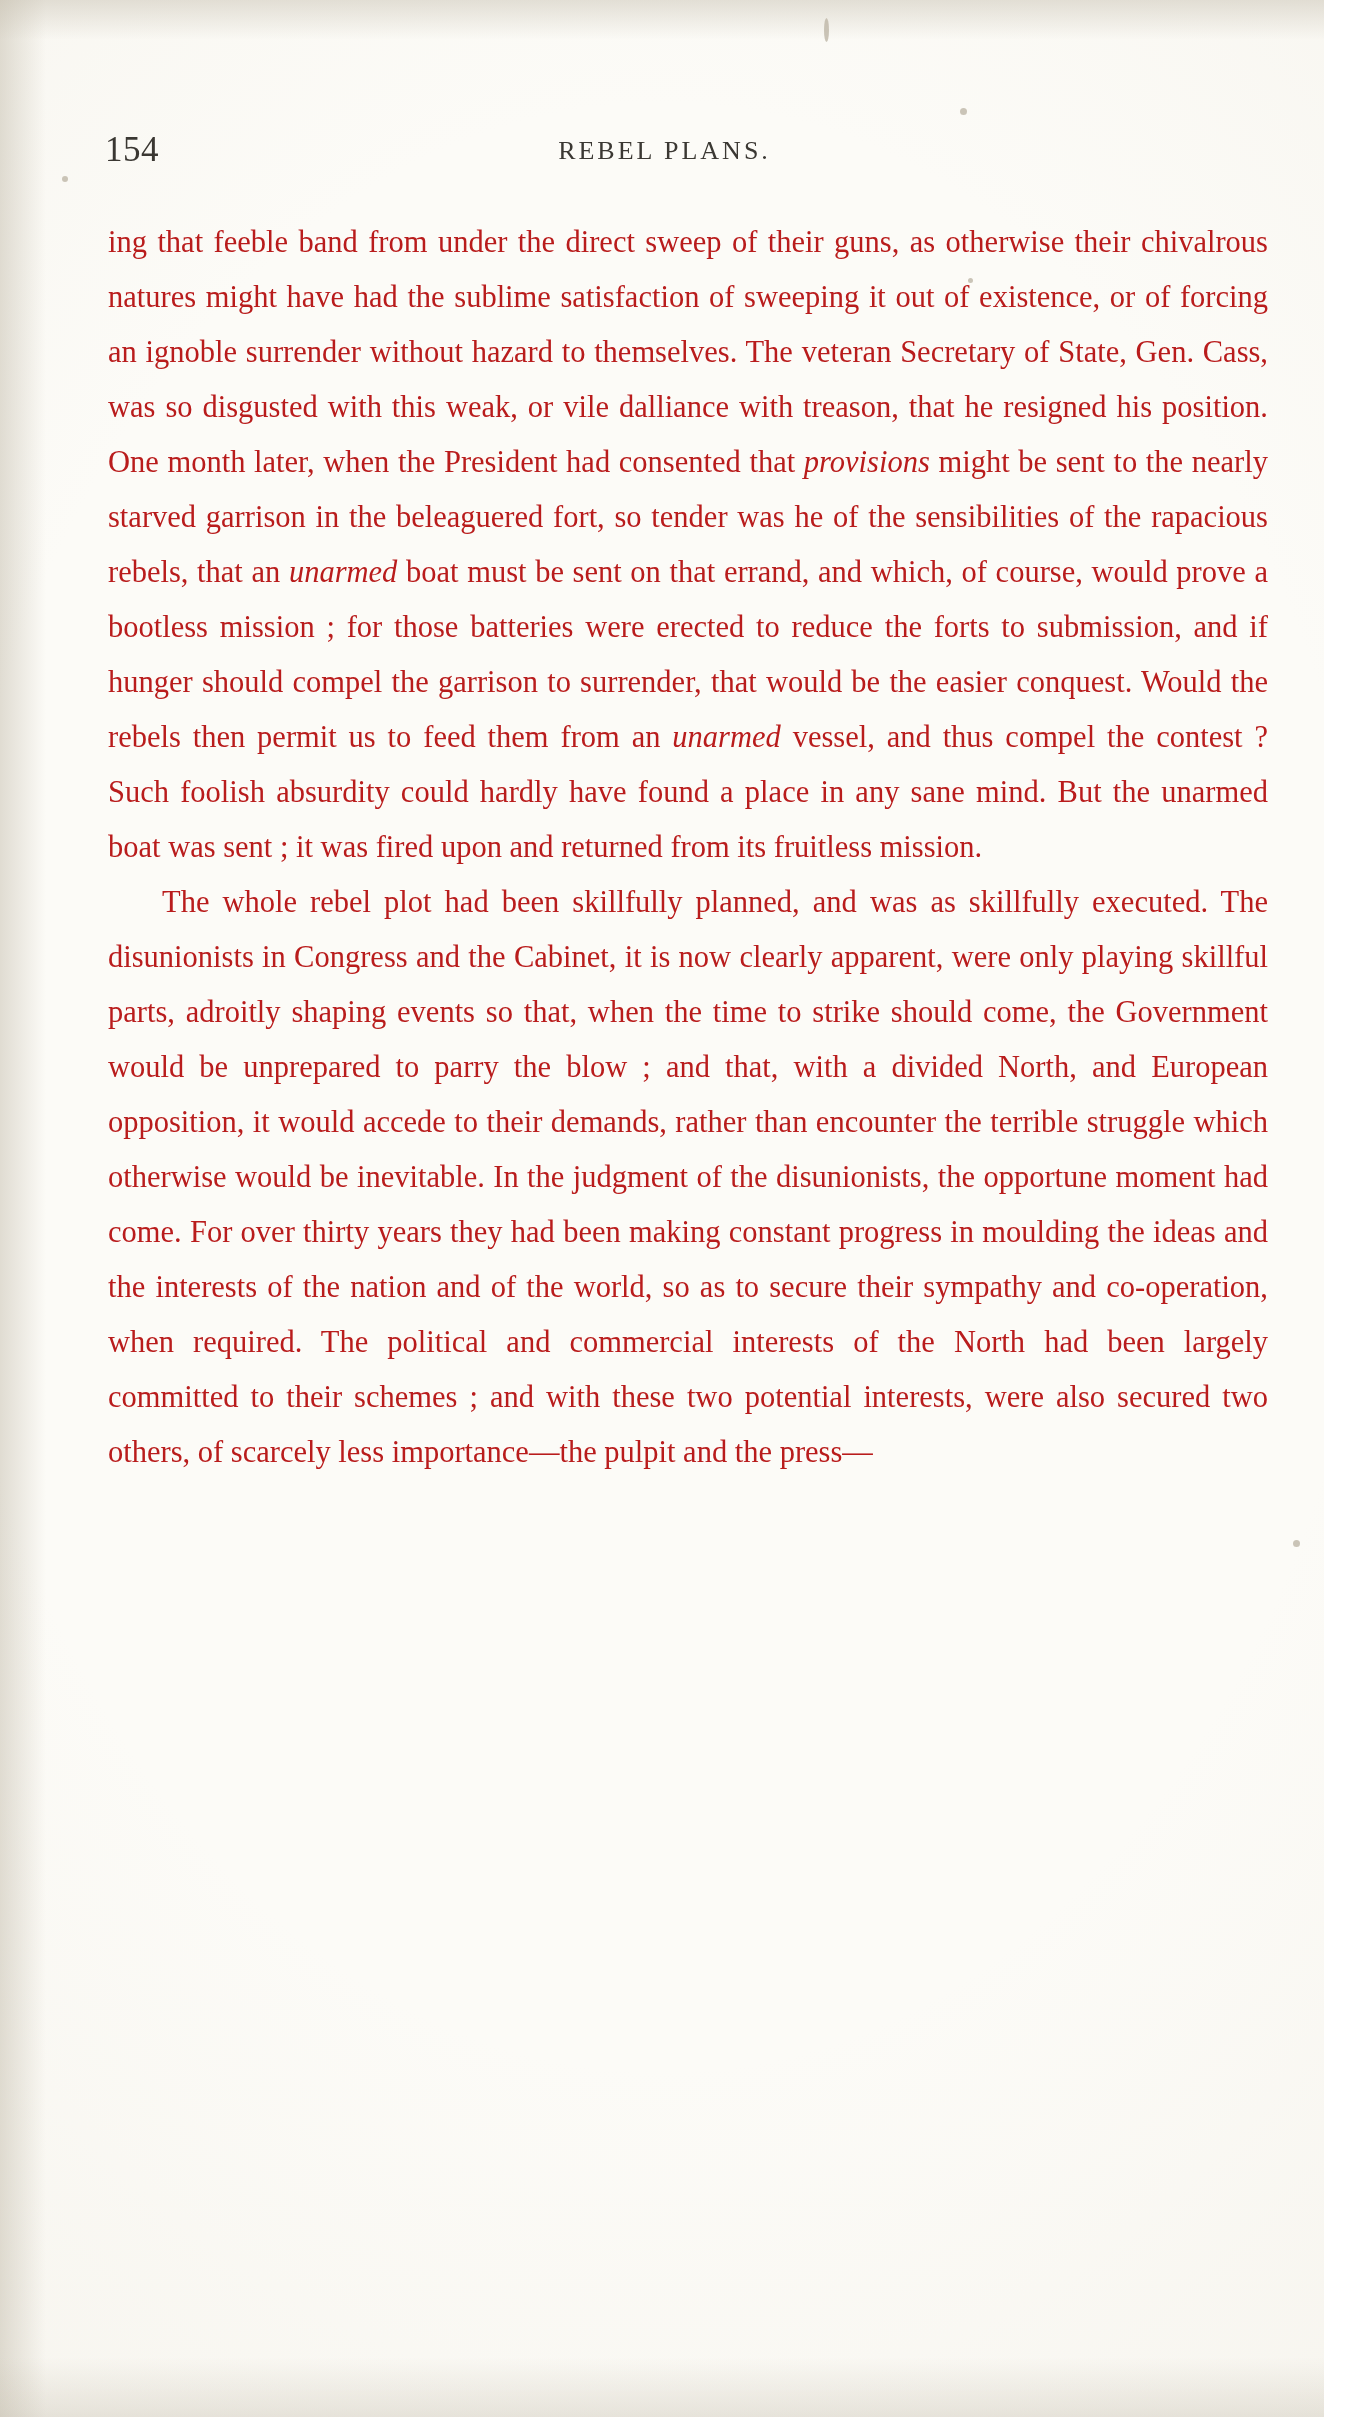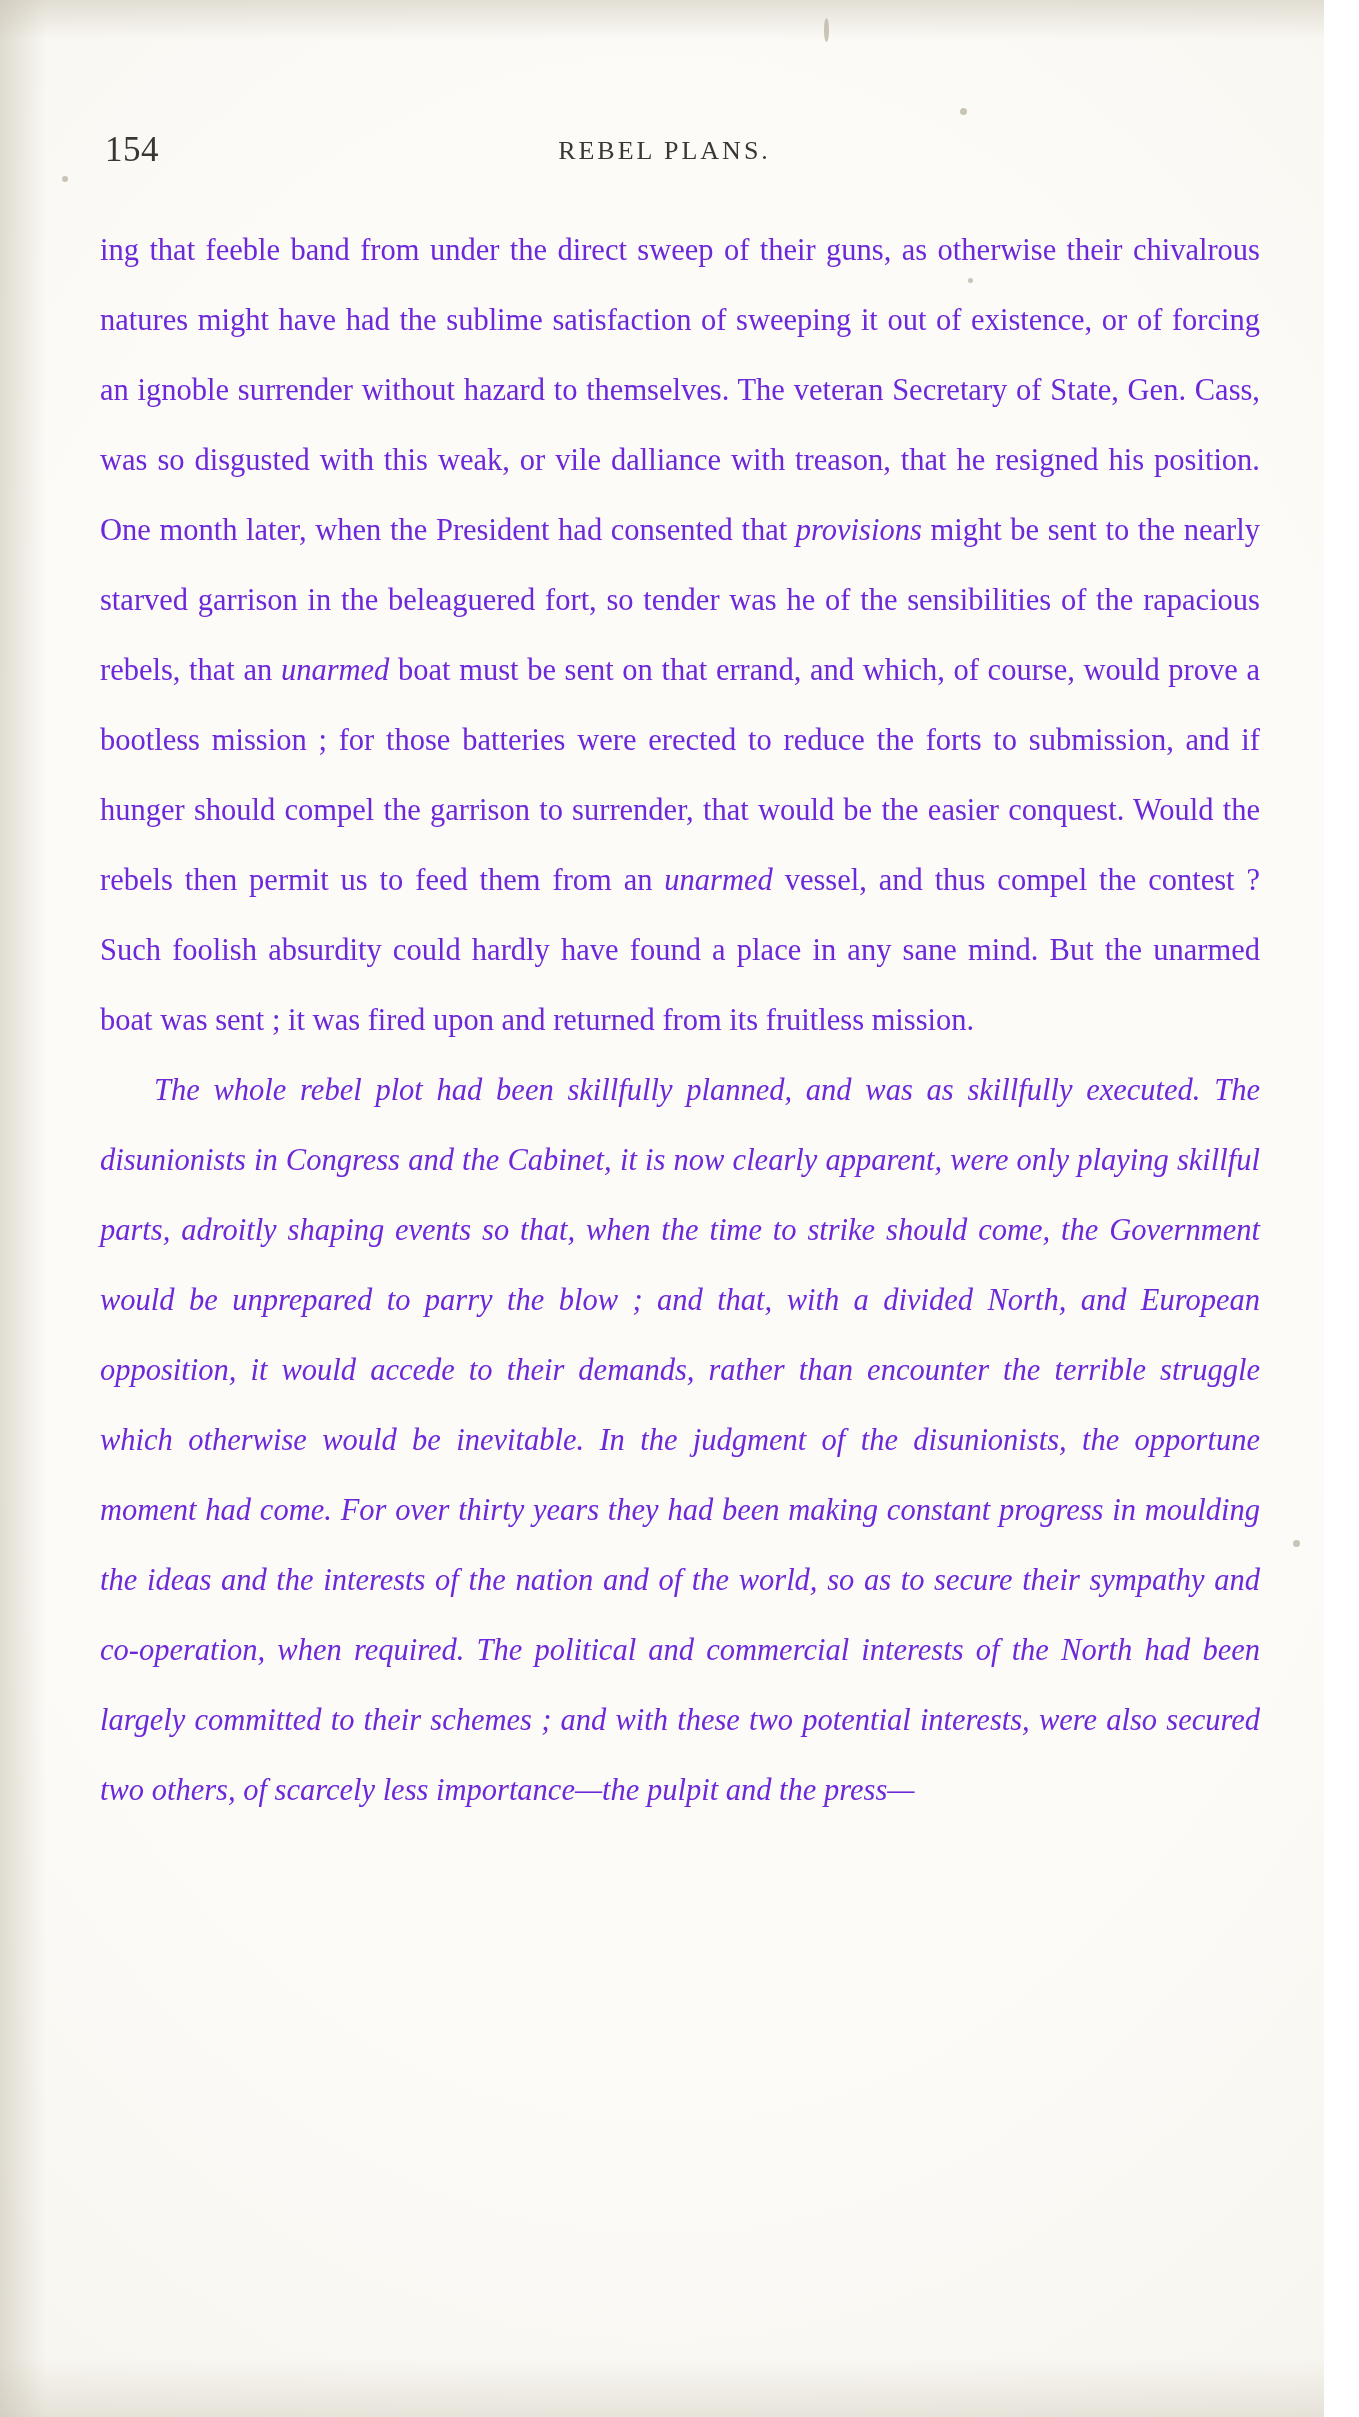--- a/index.html
+++ b/index.html
@@ -49,35 +49,34 @@
     top: 6px;
     width: 1359px;
     text-align: center;
     font-size: 26px;
     letter-spacing: 3px;
     color: #3b3833;
     text-indent: -60px;
   }
   .body-text {
     position: absolute;
-    left: 100px;
+    left: 108px;
     top: 215px;
     width: 1160px;
     font-size: 30.5px;
-    line-height: 70px;
-    color: #6d28d9;
+    line-height: 55px;
+    color: #b91c1c;
   }
   .body-text p {
     margin: 0;
     text-align: justify;
     text-justify: inter-word;
   }
   .body-text p.indent {
     text-indent: 54px;
-    font-style: italic;
   }
   .body-text em {
     font-style: italic;
   }
   .speck {
     position: absolute;
     background: #b9b2a2;
     border-radius: 50%;
     opacity: 0.75;
   }

